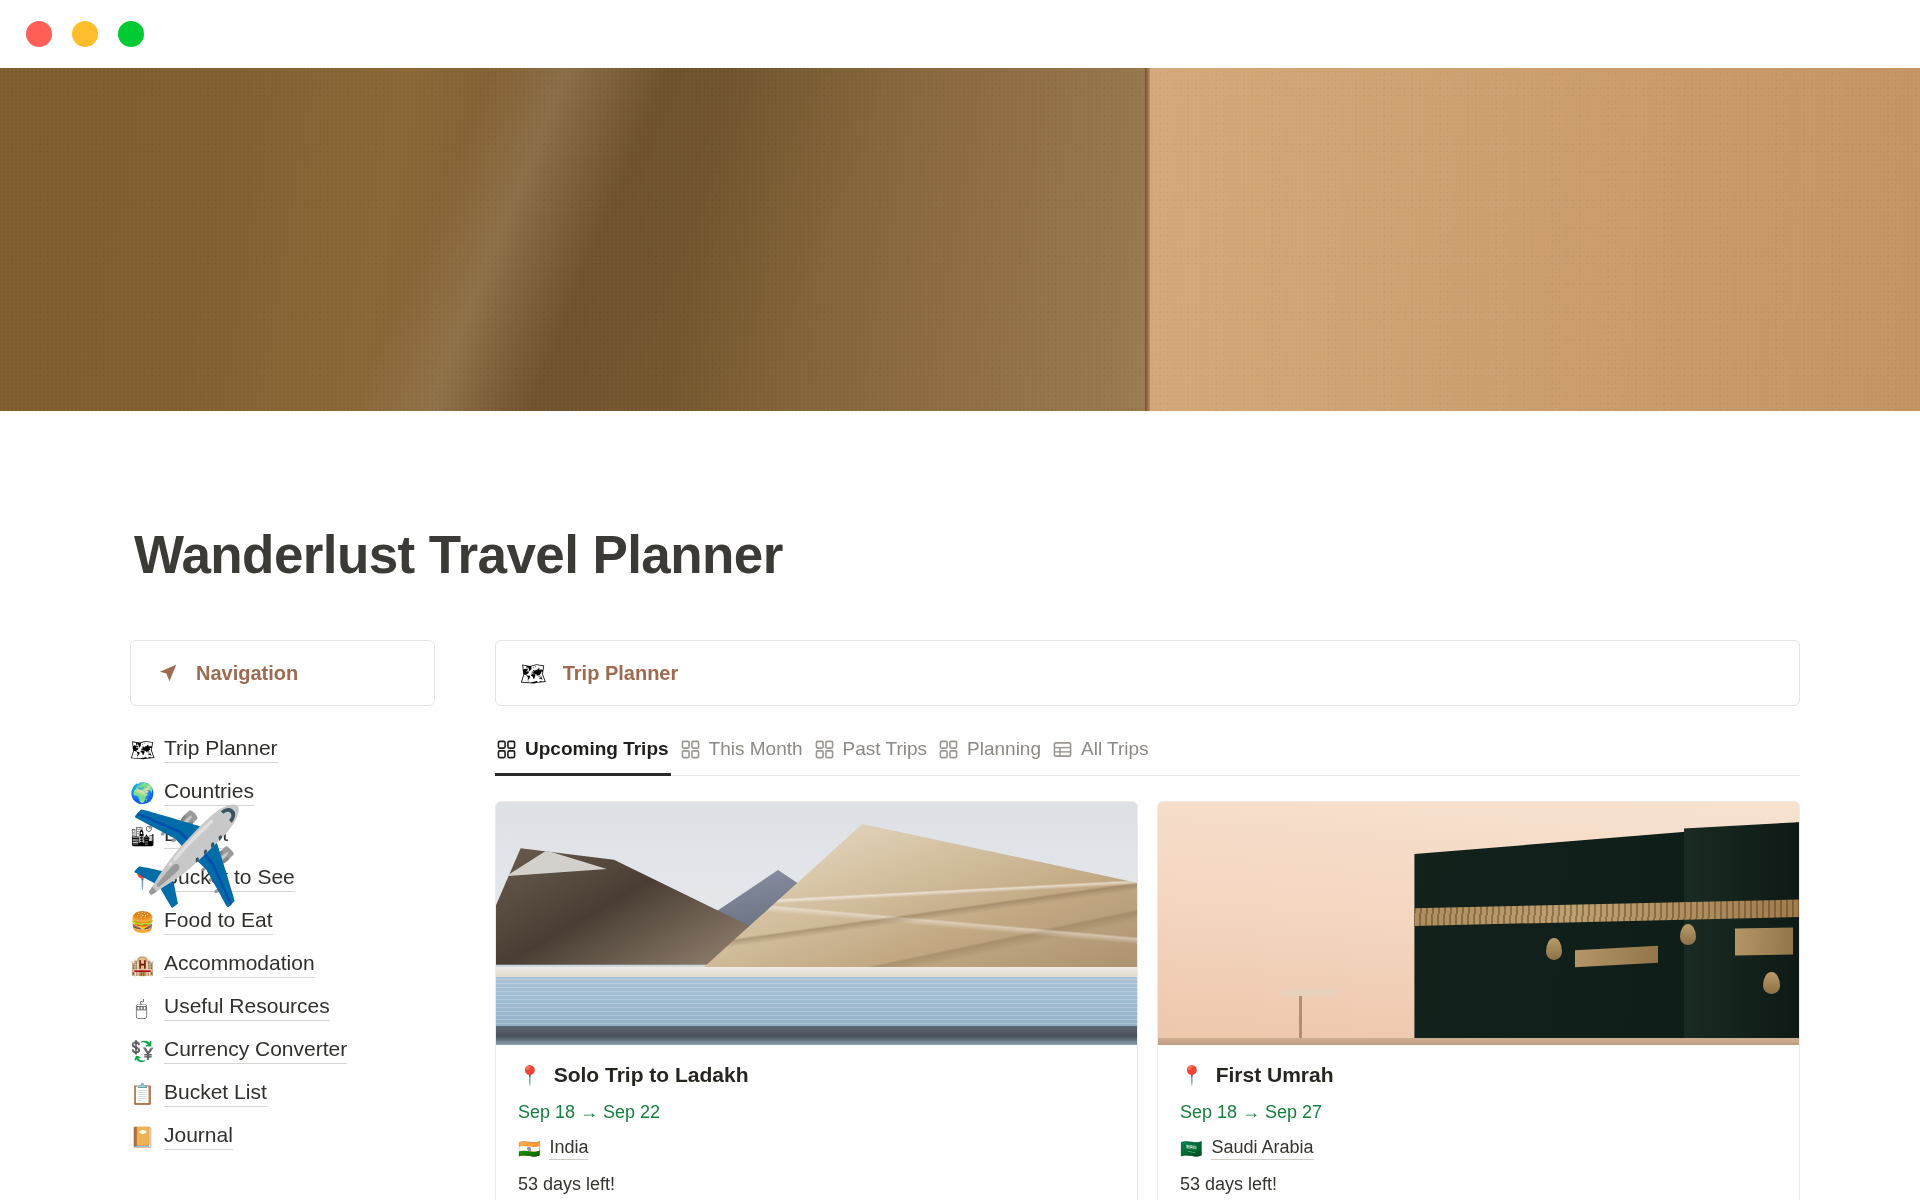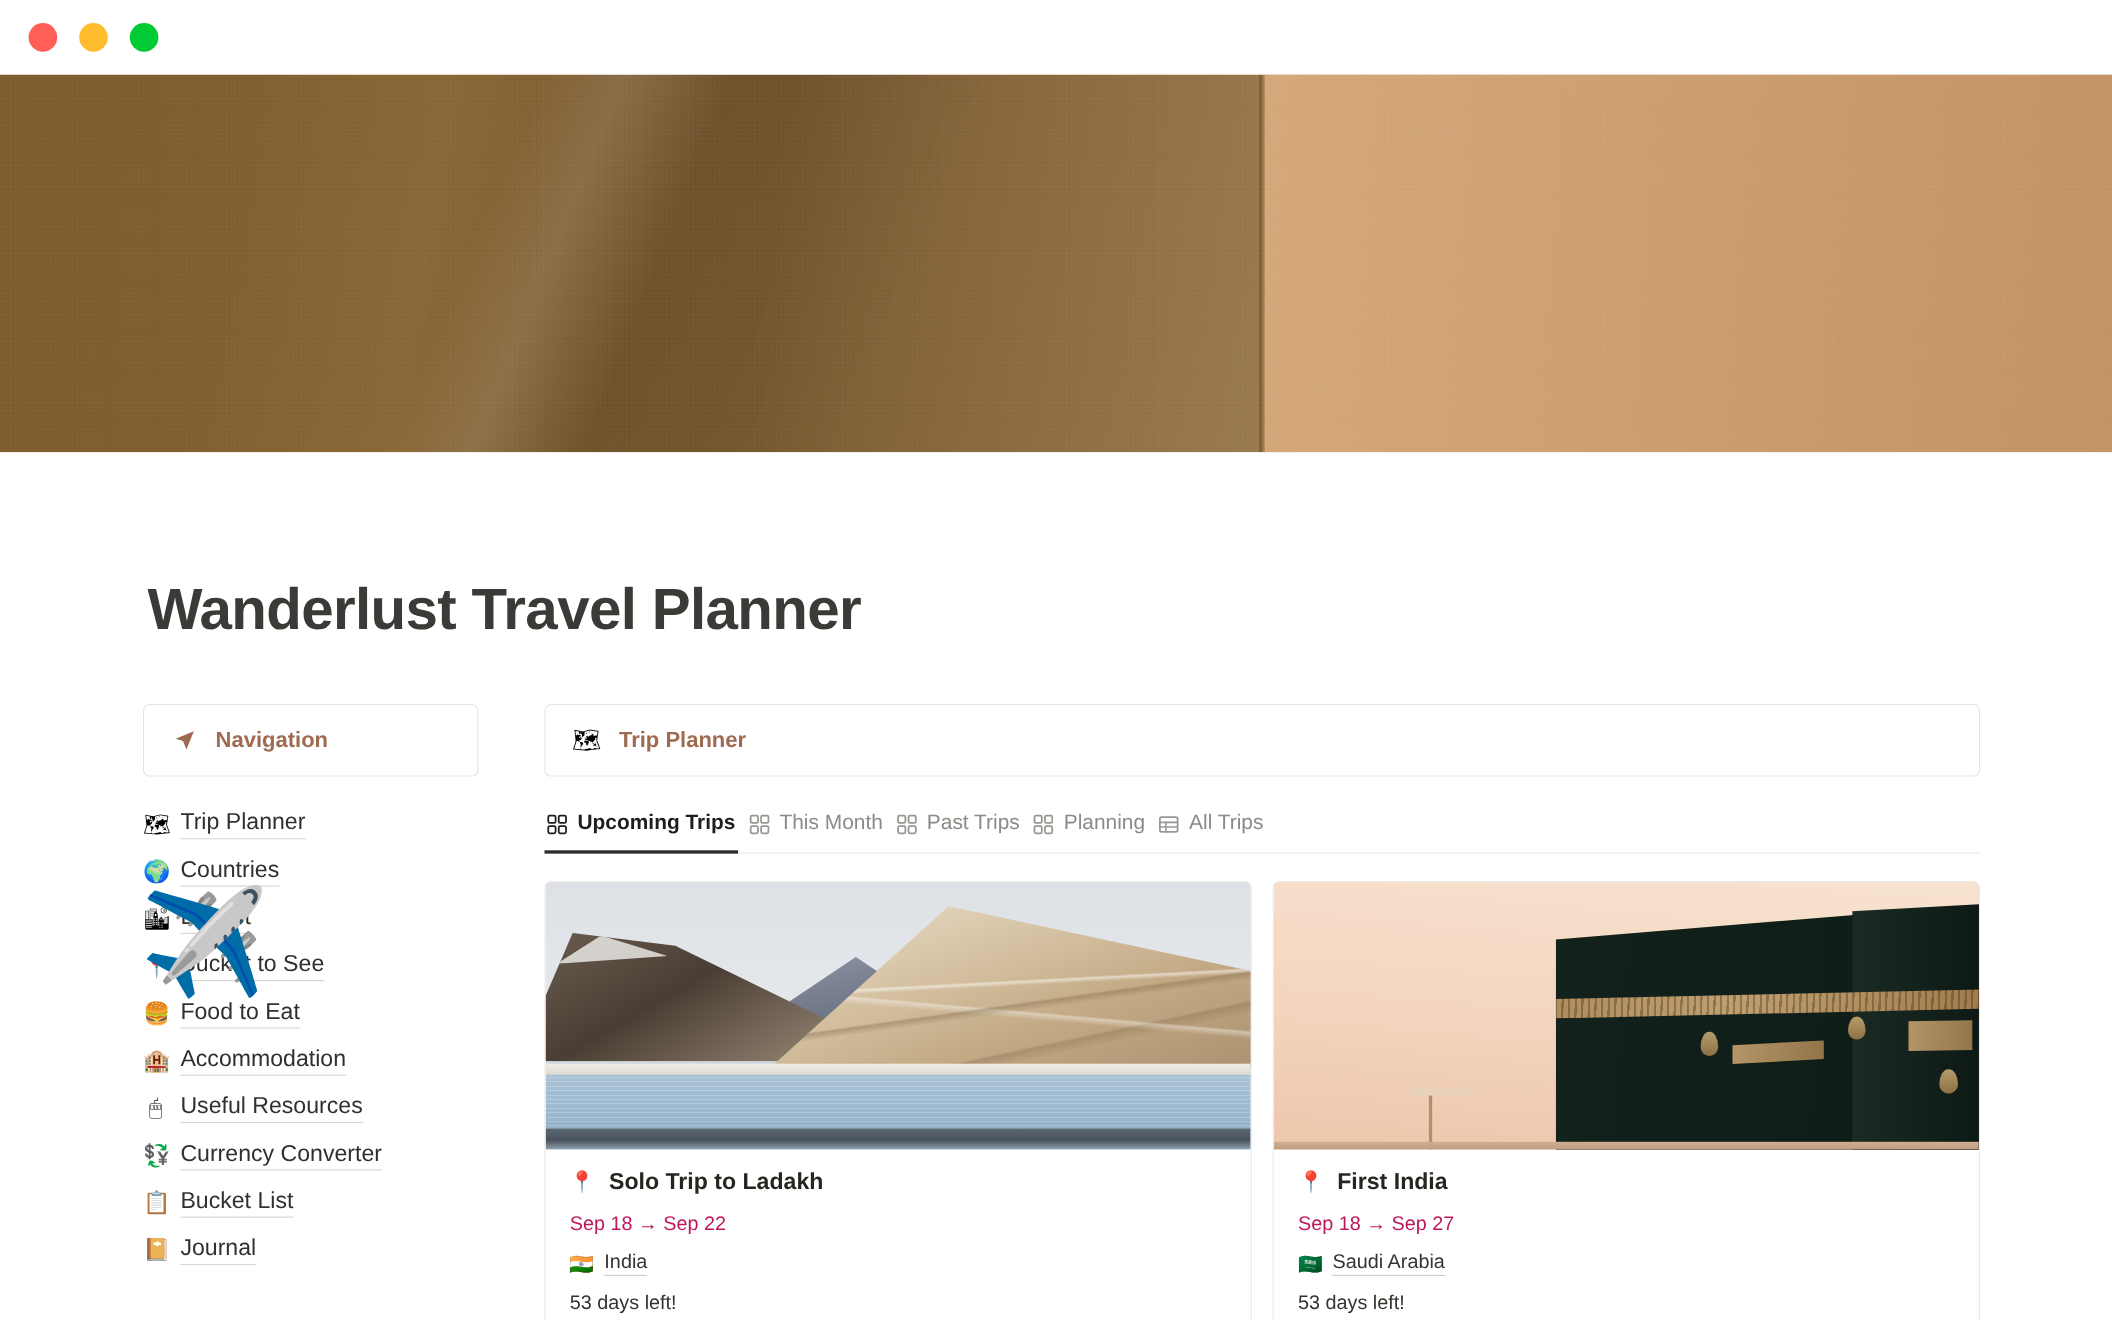--- a/index.html
+++ b/index.html
@@ -299,21 +299,21 @@
     align-items: center;
     gap: 12px;
     font-size: 21px;
     font-weight: bold;
     color: #26251f;
     margin-bottom: 15px;
   }
   .trip-title .pin { font-size: 19px; line-height:1; }
   .trip-dates {
     font-size: 18px;
-    color: #be185d;
+    color: #15803d;
     margin-bottom: 14px;
   }
   .trip-country {
     display: flex;
     align-items: center;
     gap: 9px;
     font-size: 18px;
     color: #35332e;
     margin-bottom: 14px;
   }
@@ -530,21 +530,21 @@
             <div class="kb-plate kb-p1"></div>
             <div class="kb-plate kb-p2"></div>
             <div class="kb-drop kb-d1"></div>
             <div class="kb-drop kb-d2"></div>
             <div class="kb-drop kb-d3"></div>
             <div class="kb-ground"></div>
           </div>
           <div class="trip-card-body">
             <div class="trip-title">
               <span class="pin">📍</span>
-              <span>First India</span>
+              <span>First Umrah</span>
             </div>
             <div class="trip-dates">Sep 18 → Sep 27</div>
             <div class="trip-country">
               <span>🇸🇦</span>
               <span class="cname">Saudi Arabia</span>
             </div>
             <div class="trip-days">53 days left!</div>
 
           </div>
         </div>

